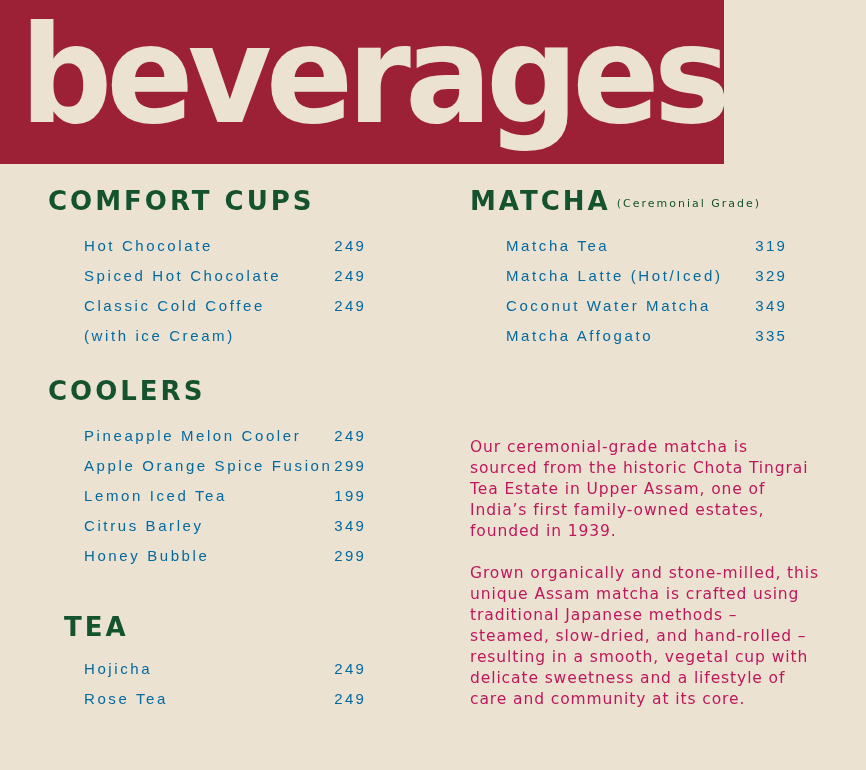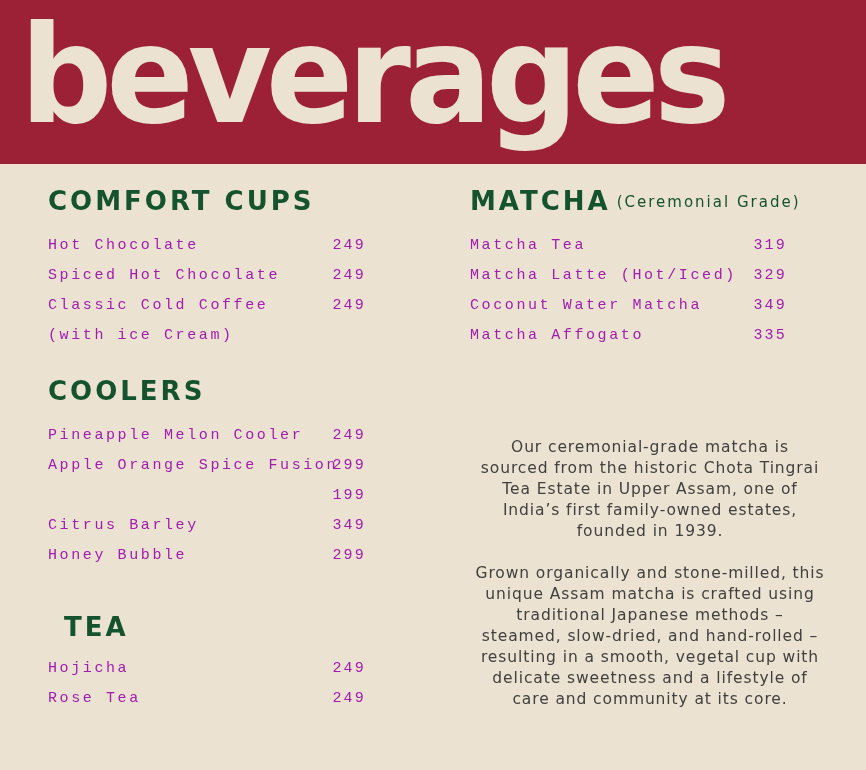--- a/index.html
+++ b/index.html
@@ -7,21 +7,21 @@
       width: 866px; height: 770px; overflow: hidden;
       background: #ebe2d1;
     }
     body {
       position: relative;
       font-family: "DejaVu Sans", sans-serif;
       color: #9c2137;
     }
     .header-band {
       position: absolute; left: 0; top: 0;
-      width: 866px; height: 164px;
+      width: 724px; height: 164px;
       background: #9c2137;
       overflow: hidden;
     }
     .big-title {
       position: absolute;
       left: 20px; top: 8px;
       font-family: "DejaVu Sans", sans-serif;
       font-weight: bold;
       font-size: 150px;
       line-height: 1;
@@ -37,53 +37,53 @@
       font-weight: bold;
       font-size: 26px;
       letter-spacing: 3px;
       color: #14532d;
       white-space: nowrap;
       line-height: 1;
     }
     .section-sub {
       font-family: "DejaVu Sans", sans-serif;
       font-weight: normal;
-      font-size: 15px;
+      font-size: 11px;
       letter-spacing: 2px;
       margin-left: 6px;
       vertical-align: 3px;
     }
     .items {
       position: absolute;
       list-style: none;
     }
     .item {
       position: relative;
       height: 30px;
-      font-family: Liberation Mono, monospace;
+      font-family: Liberation Sans, sans-serif;
       font-size: 15px;
       letter-spacing: 2.6px;
-      color: #a21caf;
+      color: #0369a1;
       white-space: nowrap;
       line-height: 20px;
+      margin-left: 36px;
     }
     .item-name { position: absolute; left: 0; top: 0; font-weight: 300; }
     .item-price { position: absolute; right: 0; top: 0; letter-spacing: 2.2px; }
     .left-col .items { left: 48px; width: 318px; }
     .right-col .items { left: 470px; width: 317px; }
     .desc {
       position: absolute;
       left: 470px;
       width: 360px;
       font-family: "DejaVu Sans", sans-serif;
       font-size: 15.5px;
       line-height: 21px;
       letter-spacing: 0.9px;
-      color: #404040;
-      text-align: center;
+      color: #be185d;
     }
     .desc p { white-space: pre-line; }
   </style>
 </head>
 <body>
 
 <div class="header-band">
   <div class="big-title">beverages</div>
 </div>
 
@@ -113,20 +113,21 @@
   <ul class="items" style="top:426px;">
     <li class="item">
       <span class="item-name">Pineapple Melon Cooler</span>
       <span class="item-price">249</span>
     </li>
     <li class="item">
       <span class="item-name">Apple Orange Spice Fusion</span>
       <span class="item-price">299</span>
     </li>
     <li class="item">
+      <span class="item-name">Lemon Iced Tea</span>
       <span class="item-price">199</span>
     </li>
     <li class="item">
       <span class="item-name">Citrus Barley</span>
       <span class="item-price">349</span>
     </li>
     <li class="item">
       <span class="item-name">Honey Bubble</span>
       <span class="item-price">299</span>
     </li>

